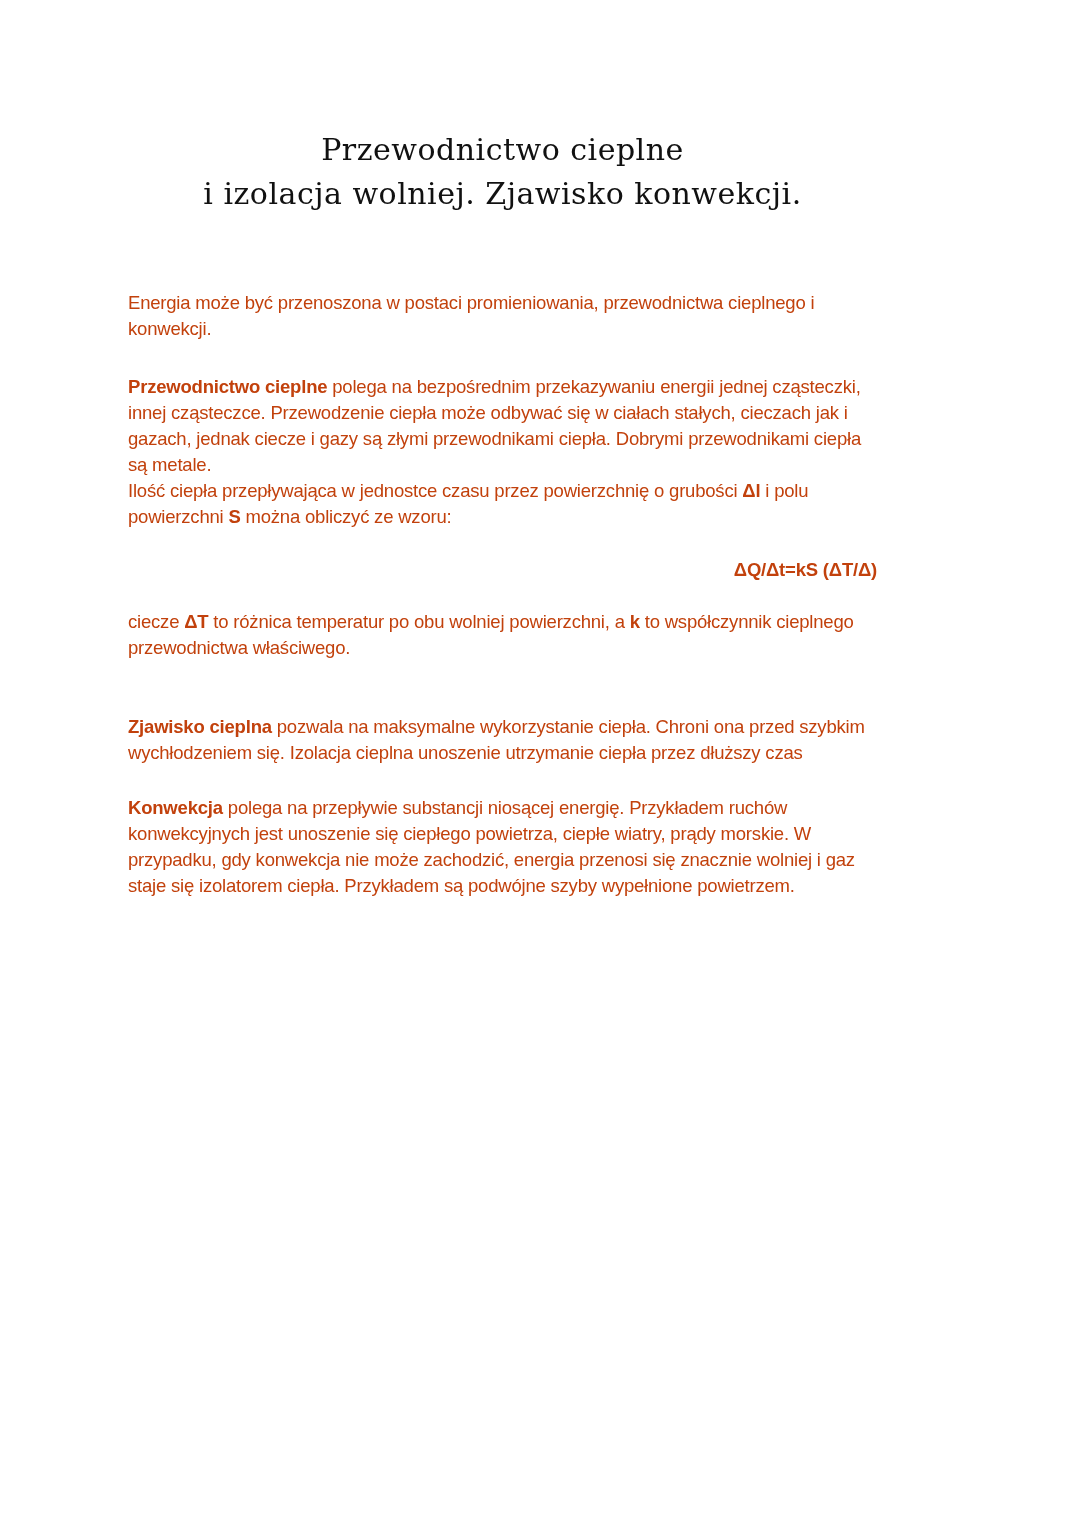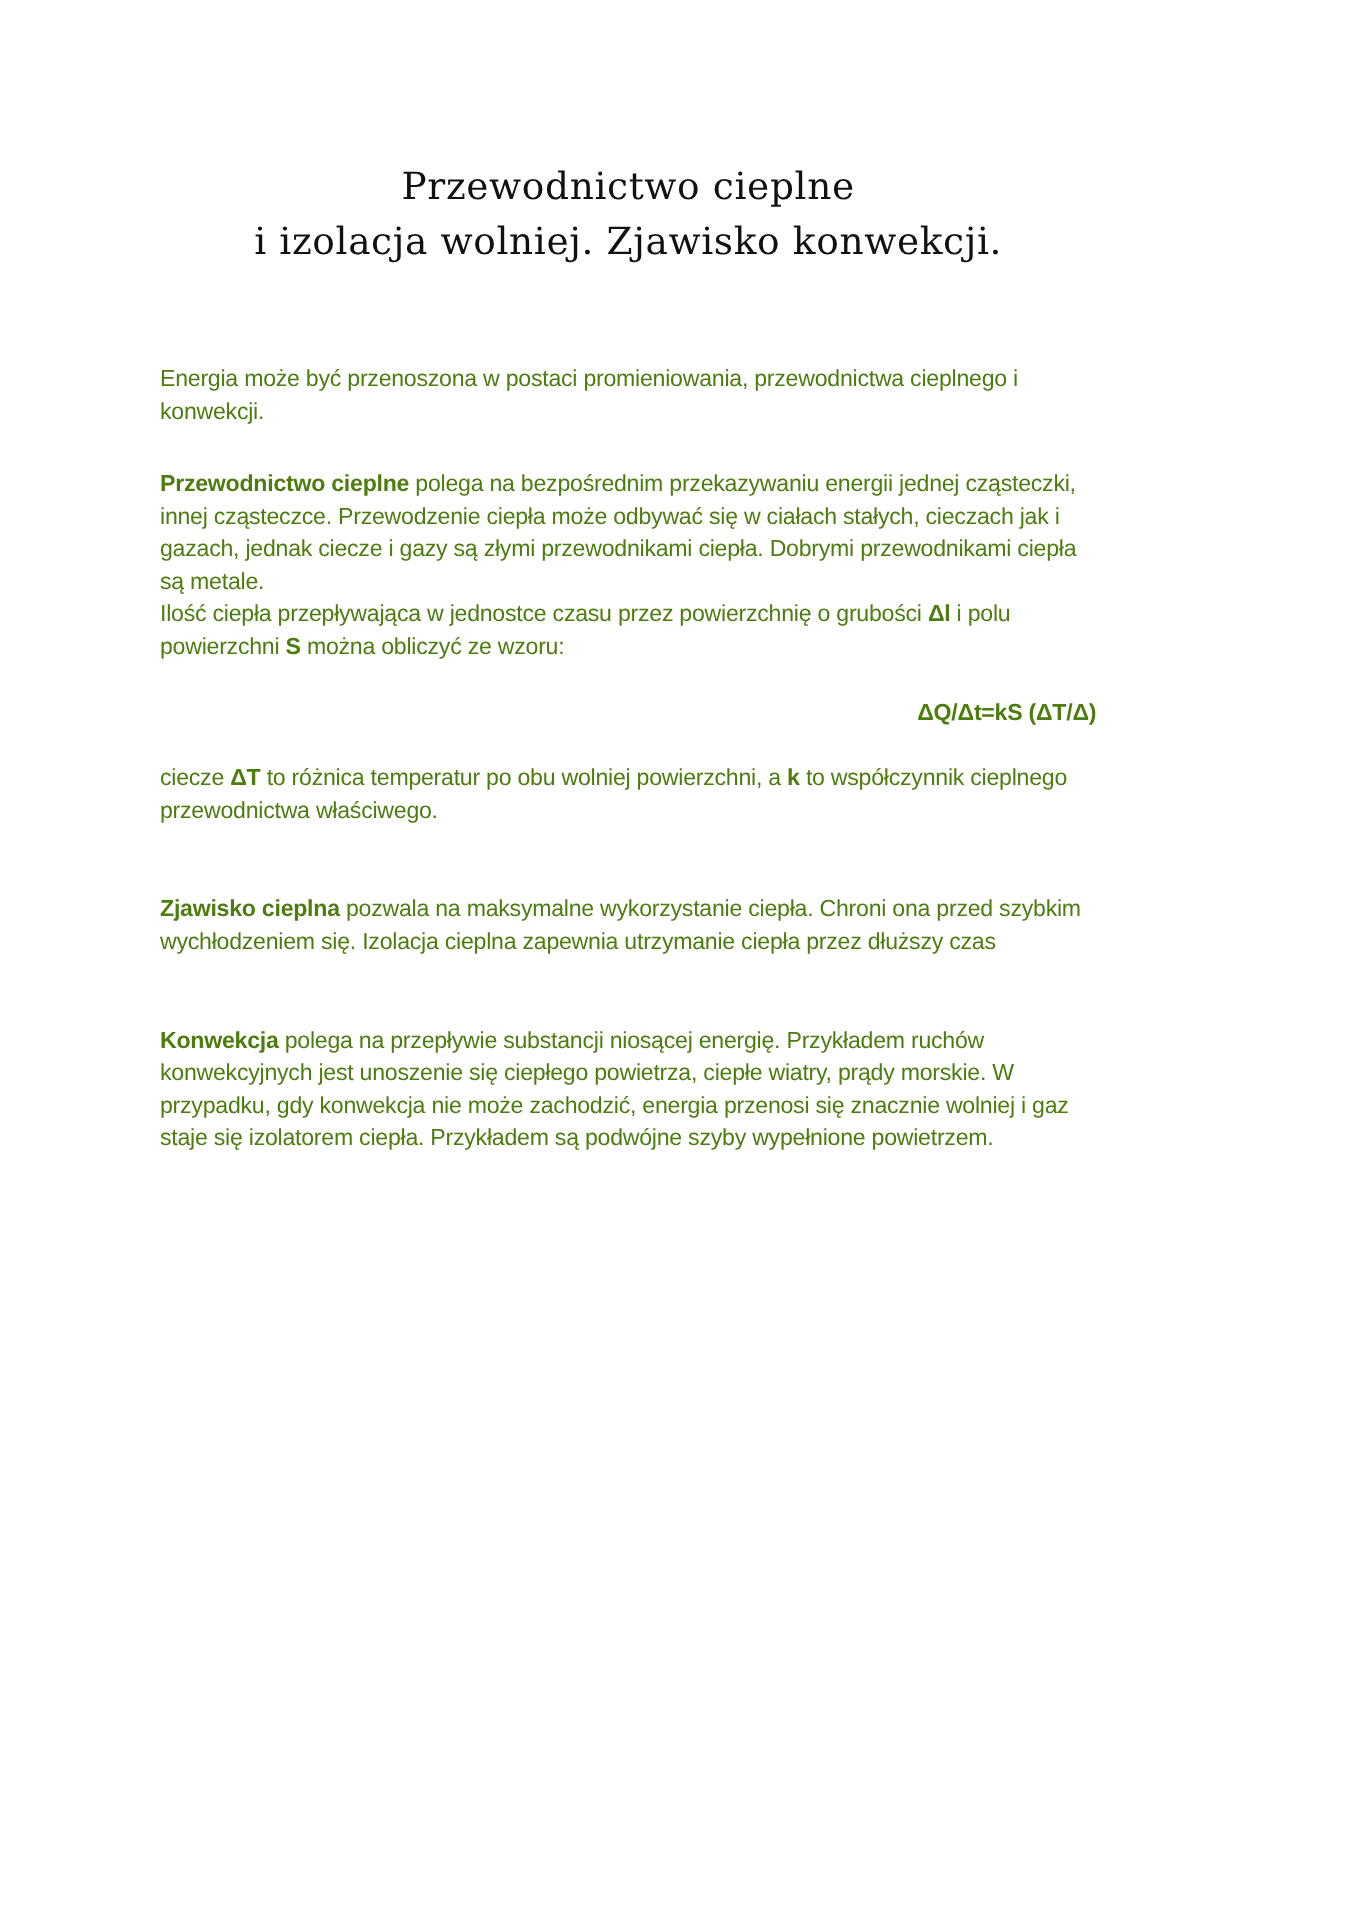--- a/index.html
+++ b/index.html
@@ -29,49 +29,49 @@
     line-height: 44px;
     font-weight: 500;
     color: #111111;
     letter-spacing: 0.5px;
   }
   .para {
     font-size: 18.5px;
     line-height: 26px;
     letter-spacing: -0.2px;
     margin: 0;
-    color: #4d7c0f;
+    color: #c2410c;
   }
   .b {
     font-weight: 700;
   }
   .intro        { margin-top: 74px; }
   .conduction   { margin-top: 32px; }
   .formula      { margin-top: 27px; text-align: right; font-weight: 700; }
   .where        { margin-top: 26px; }
   .insulation   { margin-top: 53px; }
-  .convection   { margin-top: 53px; }
+  .convection   { margin-top: 29px; }
 </style>
 </head>
 <body>
 
 <div class="page">
   <div class="content">
 
     <div class="doc-title">
       <div>Przewodnictwo cieplne</div>
       <div>i izolacja wolniej. Zjawisko konwekcji.</div>
     </div>
 
     <p class="para intro"><span>Energia może być przenoszona w postaci promieniowania, przewodnictwa cieplnego i konwekcji.</span></p>
 
     <p class="para conduction"><span class="b">Przewodnictwo cieplne</span><span> polega na bezpośrednim przekazywaniu energii jednej cząsteczki, innej cząsteczce. Przewodzenie ciepła może odbywać się w ciałach stałych, cieczach jak i gazach, jednak ciecze i gazy są złymi przewodnikami ciepła. Dobrymi przewodnikami ciepła są metale.</span><br><span>Ilość ciepła przepływająca w jednostce czasu przez powierzchnię o grubości </span><span class="b">Δl</span><span> i polu powierzchni </span><span class="b">S</span><span> można obliczyć ze wzoru:</span></p>
 
     <p class="para formula">ΔQ/Δt=kS (ΔT/Δ)</p>
 
     <p class="para where"><span>ciecze </span><span class="b">ΔT</span><span> to różnica temperatur po obu wolniej powierzchni, a </span><span class="b">k</span><span> to współczynnik cieplnego przewodnictwa właściwego.</span></p>
 
-    <p class="para insulation"><span class="b">Zjawisko cieplna</span><span> pozwala na maksymalne wykorzystanie ciepła. Chroni ona przed szybkim wychłodzeniem się. Izolacja cieplna zapewnia utrzymanie ciepła przez dłuższy czas</span></p>
+    <p class="para insulation"><span class="b">Zjawisko cieplna</span><span> pozwala na maksymalne wykorzystanie ciepła. Chroni ona przed szybkim wychłodzeniem się. Izolacja cieplna unoszenie utrzymanie ciepła przez dłuższy czas</span></p>
 
     <p class="para convection"><span class="b">Konwekcja</span><span> polega na przepływie substancji niosącej energię. Przykładem ruchów konwekcyjnych jest unoszenie się ciepłego powietrza, ciepłe wiatry, prądy morskie. W przypadku, gdy konwekcja nie może zachodzić, energia przenosi się znacznie wolniej i gaz staje się izolatorem ciepła. Przykładem są podwójne szyby wypełnione powietrzem.</span></p>
 
   </div>
 </div>
 
 </body></html>

